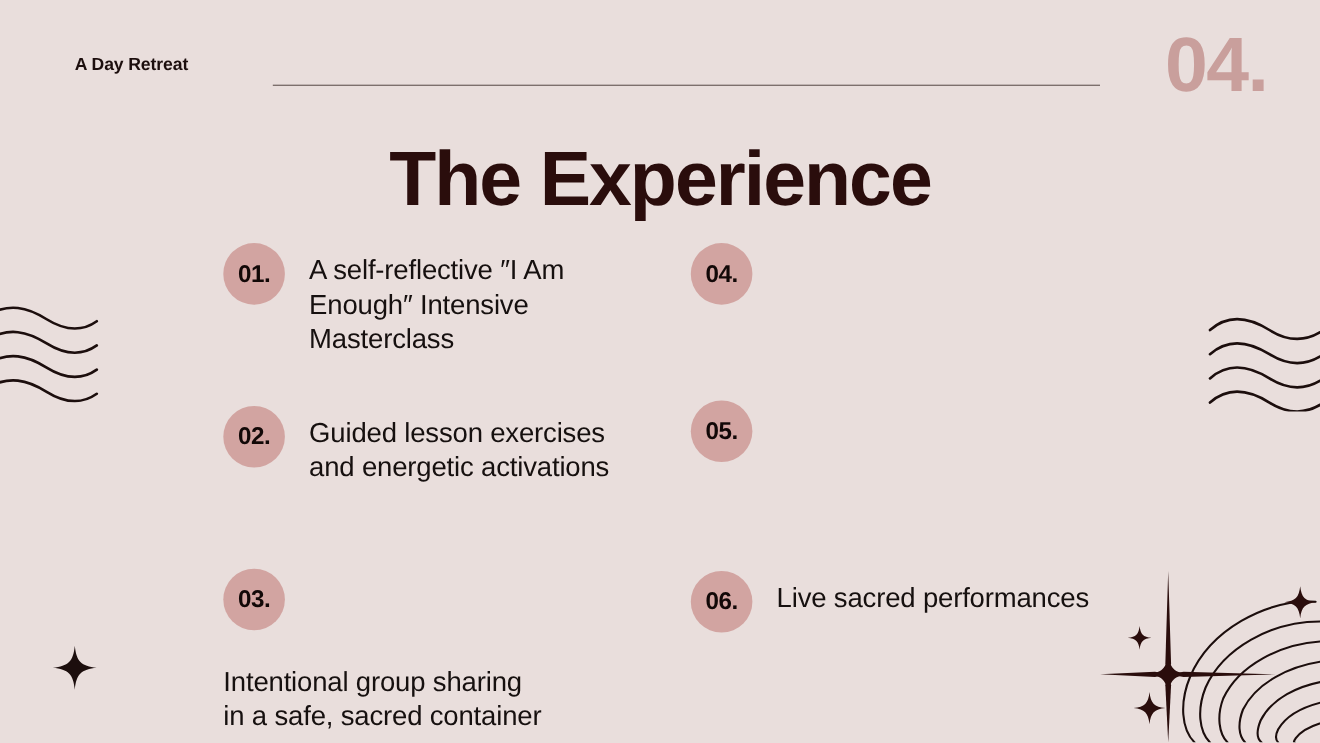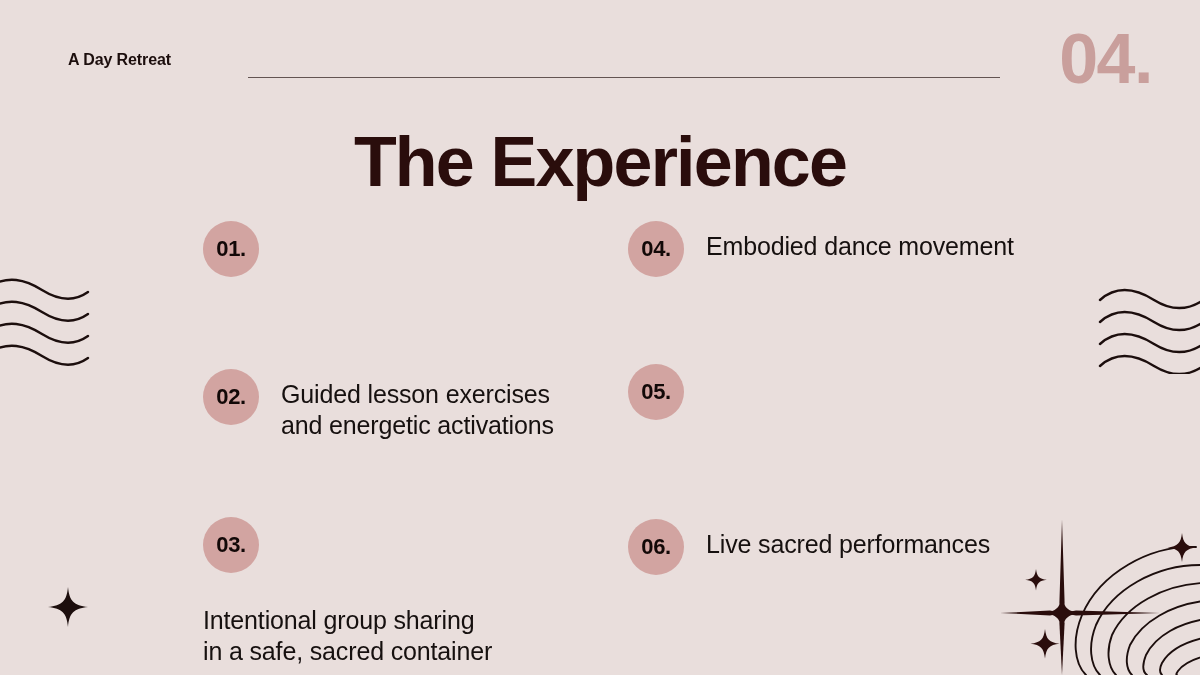--- a/index.html
+++ b/index.html
@@ -202,39 +202,39 @@
   </div>
 
   <div class="title">The Experience</div>
 
   <div class="lists">
 
     <div class="col col-left">
 
       <div class="item" style="top:0px;">
         <div class="badge">01.</div>
+        <div class="item-text">A self-reflective ″I Am Enough″ Intensive Masterclass</div>
       </div>
 
       <div class="item" style="top:148px;">
         <div class="badge">02.</div>
         <div class="item-text">Guided lesson exercises and energetic activations</div>
       </div>
 
       <div class="item" style="top:296px;flex-direction:column;">
         <div class="badge">03.</div>
         <div class="item-text">Intentional group sharing in a safe, sacred container</div>
       </div>
 
     </div>
 
     <div class="col col-right">
 
       <div class="item" style="top:0px;">
         <div class="badge">04.</div>
-        <div class="item-text">Embodied dance movement</div>
       </div>
 
       <div class="item" style="top:143px;">
         <div class="badge">05.</div>
       </div>
 
       <div class="item" style="top:298px;">
         <div class="badge">06.</div>
         <div class="item-text">Live sacred performances</div>
       </div>

